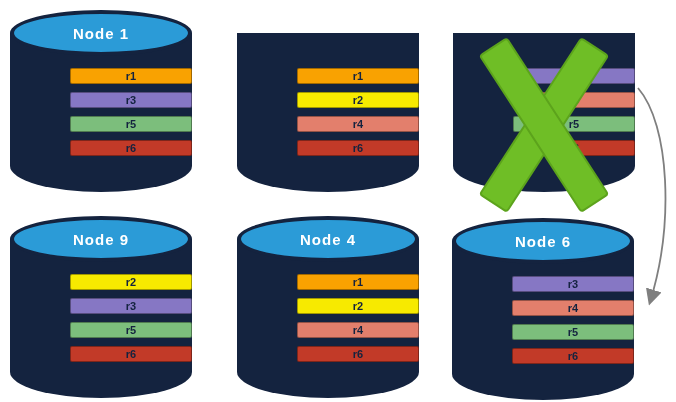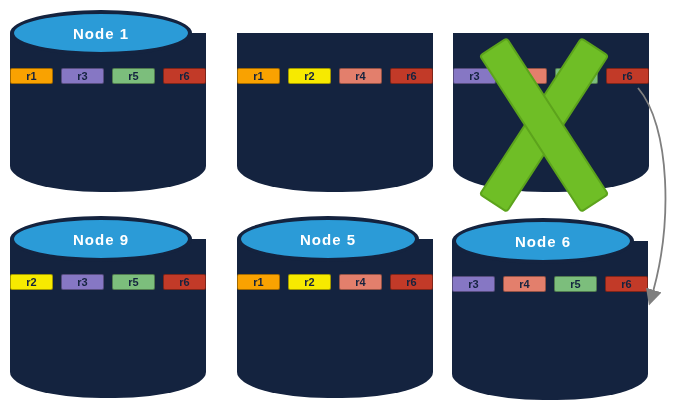--- a/index.html
+++ b/index.html
@@ -1,20 +1,20 @@
 <!DOCTYPE html>
 <html><head>
 <meta charset="utf-8">
 <style>
   html,body{margin:0;padding:0;background:#ffffff;}
   .canvas{
     position:relative;width:676px;height:402px;background:#ffffff;overflow:hidden;
     font-family:"Liberation Sans", sans-serif;
   }
-  .node{position:absolute;width:196px;height:182px;}
+  .node{position:absolute;width:182px;height:182px;}
   .n1{left:10px;top:10px}
   .n2{left:237px;top:10px}
   .n3{left:453px;top:10px}
   .n4{left:10px;top:216px}
   .n5{left:237px;top:216px}
   .n6{left:452px;top:218px}
   .cyl-body{
     position:absolute;left:0;right:0;top:23px;bottom:0;
     background:#14233F;
     border-radius:0 0 91px 91px / 0 0 26px 26px;
@@ -22,21 +22,21 @@
   .cyl-top{
     position:absolute;left:0;top:0;width:182px;height:46px;box-sizing:border-box;
     background:#2B9BD7;border:4px solid #14233F;border-radius:50%;
     display:flex;align-items:center;justify-content:center;
   }
   .node-label{
     color:#ffffff;font-weight:bold;font-size:15px;letter-spacing:1px;white-space:pre;
   }
   .bars{
     position:absolute;top:58px;left:0;right:0;
-    display:flex;flex-direction:row;align-items:center;gap:8px;
+    display:flex;flex-direction:column;align-items:flex-end;gap:8px;
   }
   .bar{
     width:122px;height:16px;box-sizing:border-box;border-radius:2px;
     border:1px solid rgba(0,0,0,0.35);
     display:flex;align-items:center;justify-content:center;
     font-size:11px;font-weight:bold;color:#14233F;
   }
   .x-overlay{position:absolute;left:468px;top:46px;width:152px;height:158px;pointer-events:none;}
   .x-bar{
     position:absolute;left:50%;top:50%;width:34px;height:188px;box-sizing:border-box;
@@ -93,21 +93,21 @@
       <div class="bar" style="background-color: rgb(247, 234, 0);">r2</div>
       <div class="bar" style="background-color: rgb(134, 119, 196);">r3</div>
       <div class="bar" style="background-color: rgb(124, 190, 124);">r5</div>
       <div class="bar" style="background-color: rgb(194, 58, 40);">r6</div>
     </div>
   </div>
 
   <div class="node n5">
     <div class="cyl-body"></div>
     <div class="cyl-top">
-      <span class="node-label">Node 5</span>
+      <span class="node-label">Node 4</span>
     </div>
     <div class="bars">
       <div class="bar" style="background-color: rgb(249, 162, 1);">r1</div>
       <div class="bar" style="background-color: rgb(247, 234, 0);">r2</div>
       <div class="bar" style="background-color: rgb(227, 127, 108);">r4</div>
       <div class="bar" style="background-color: rgb(194, 58, 40);">r6</div>
     </div>
   </div>
 
   <div class="node n6">

